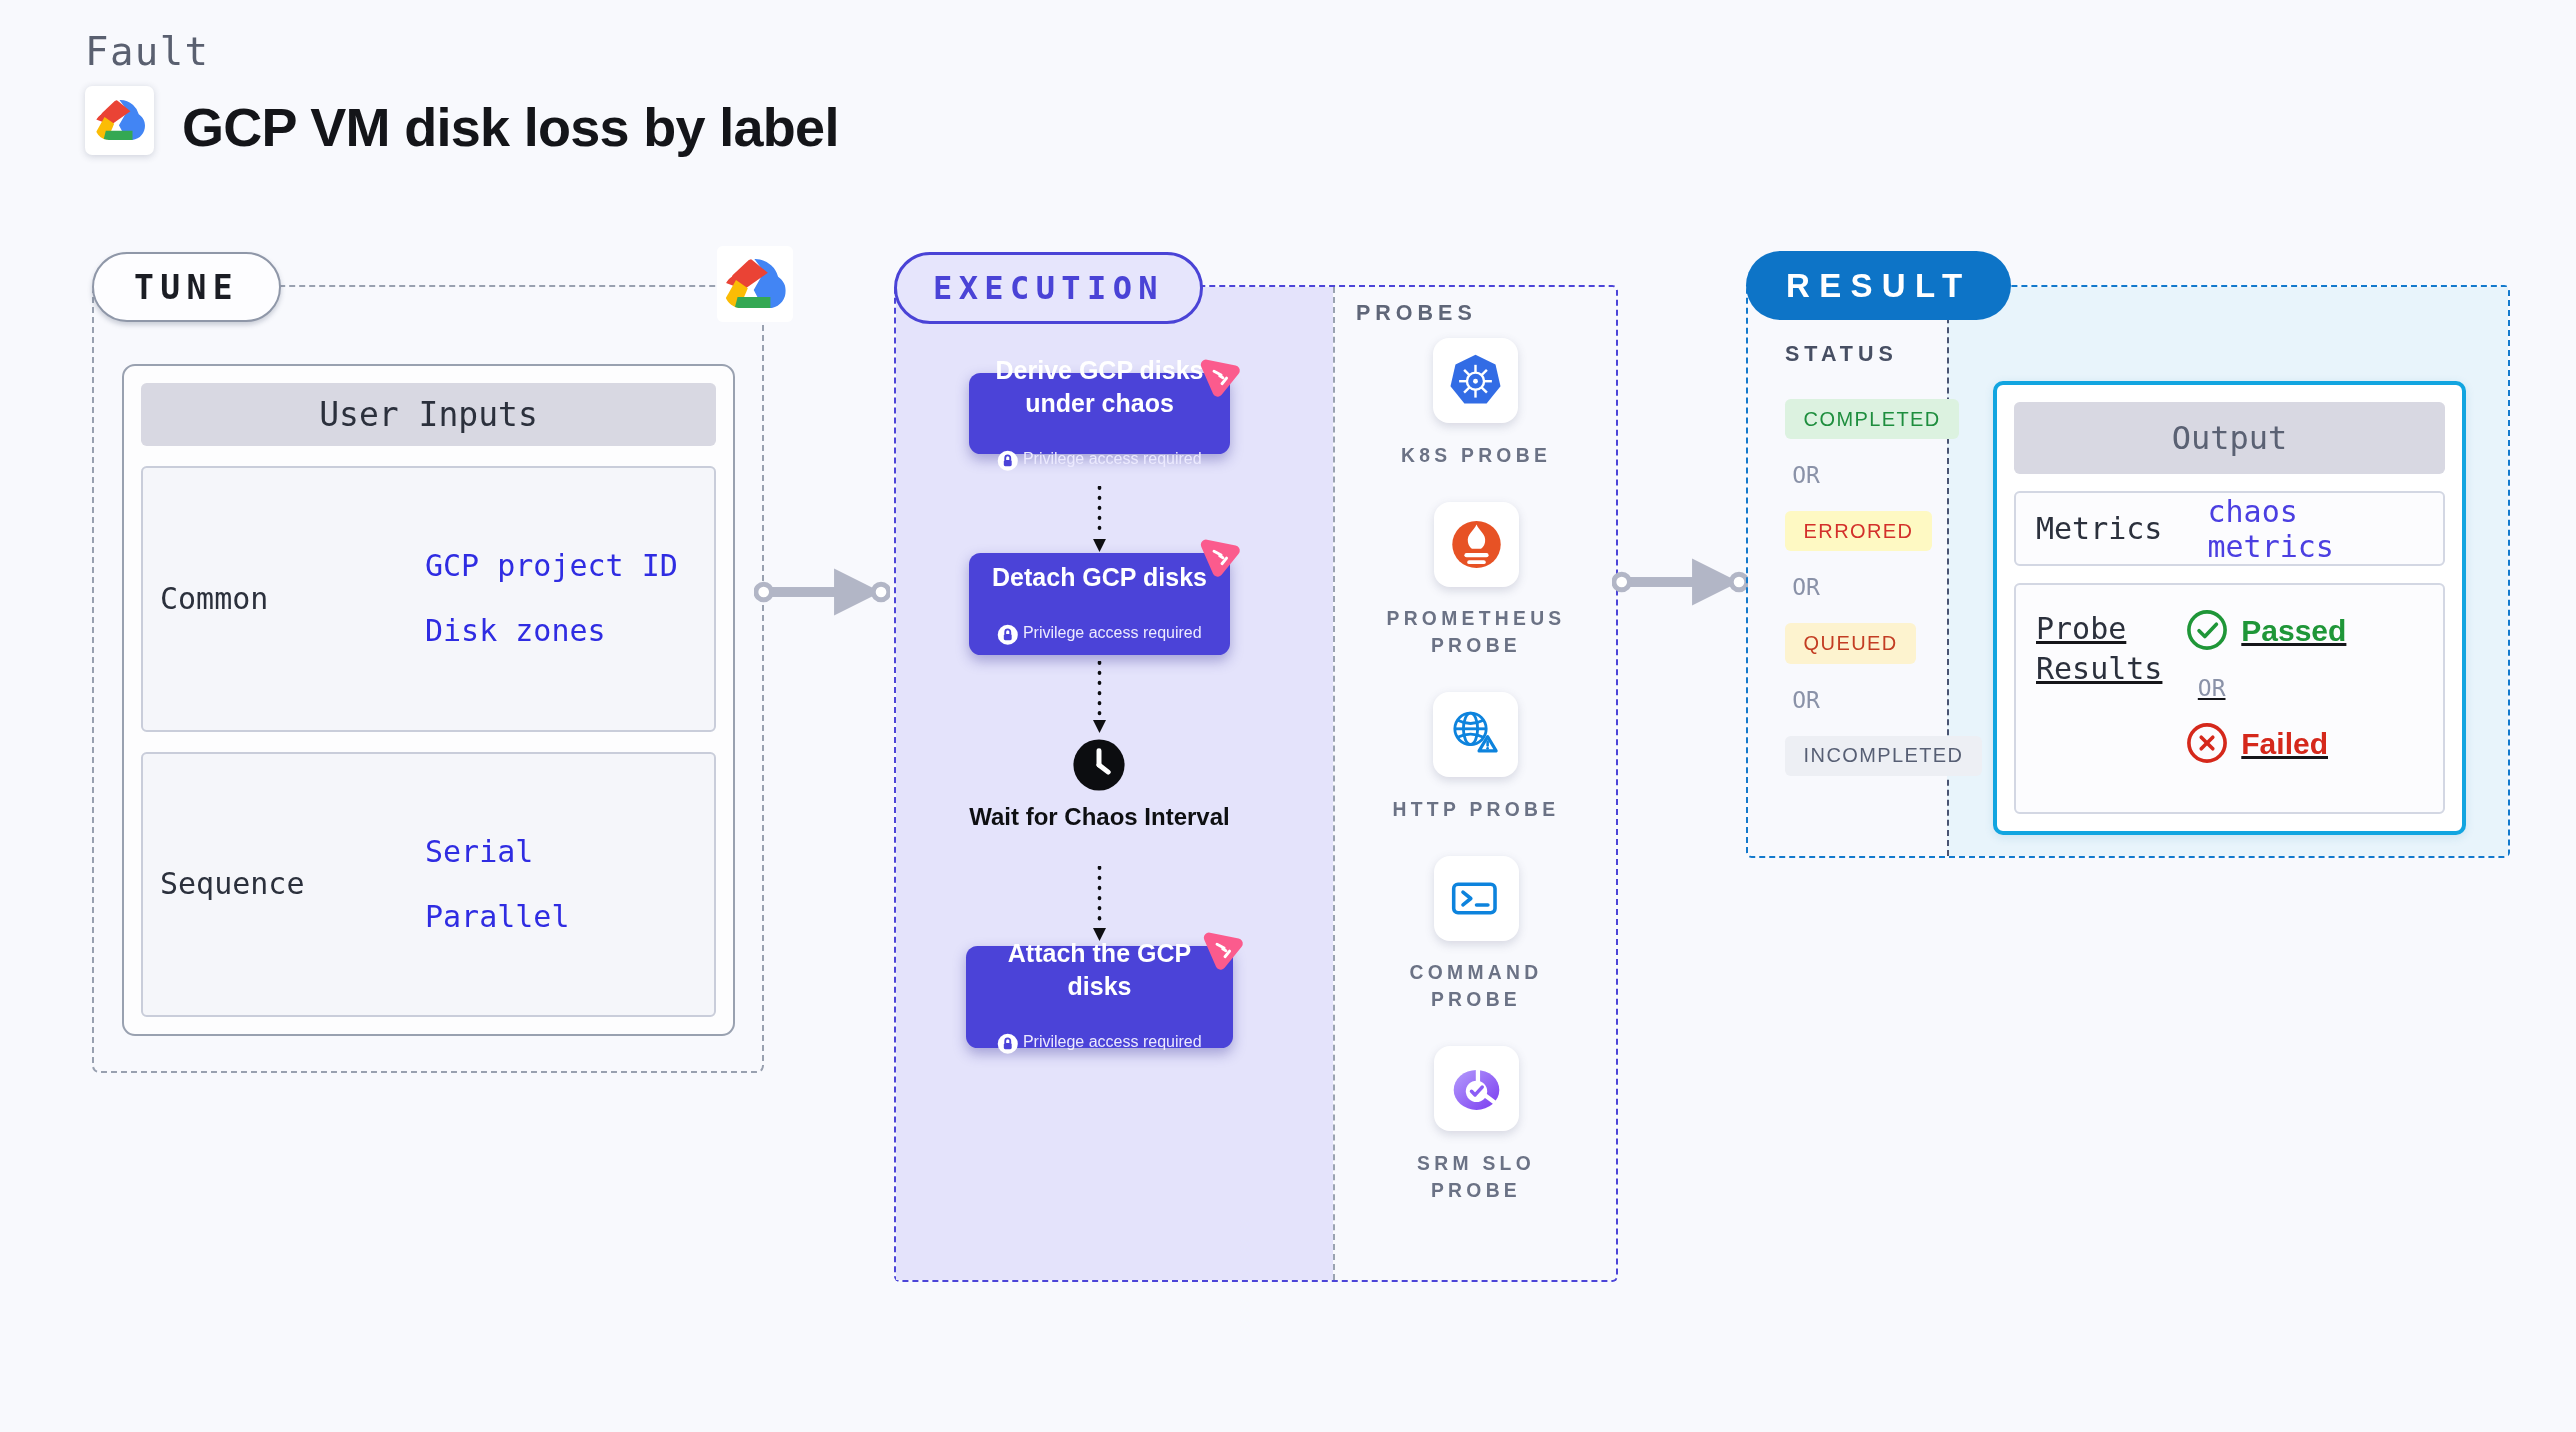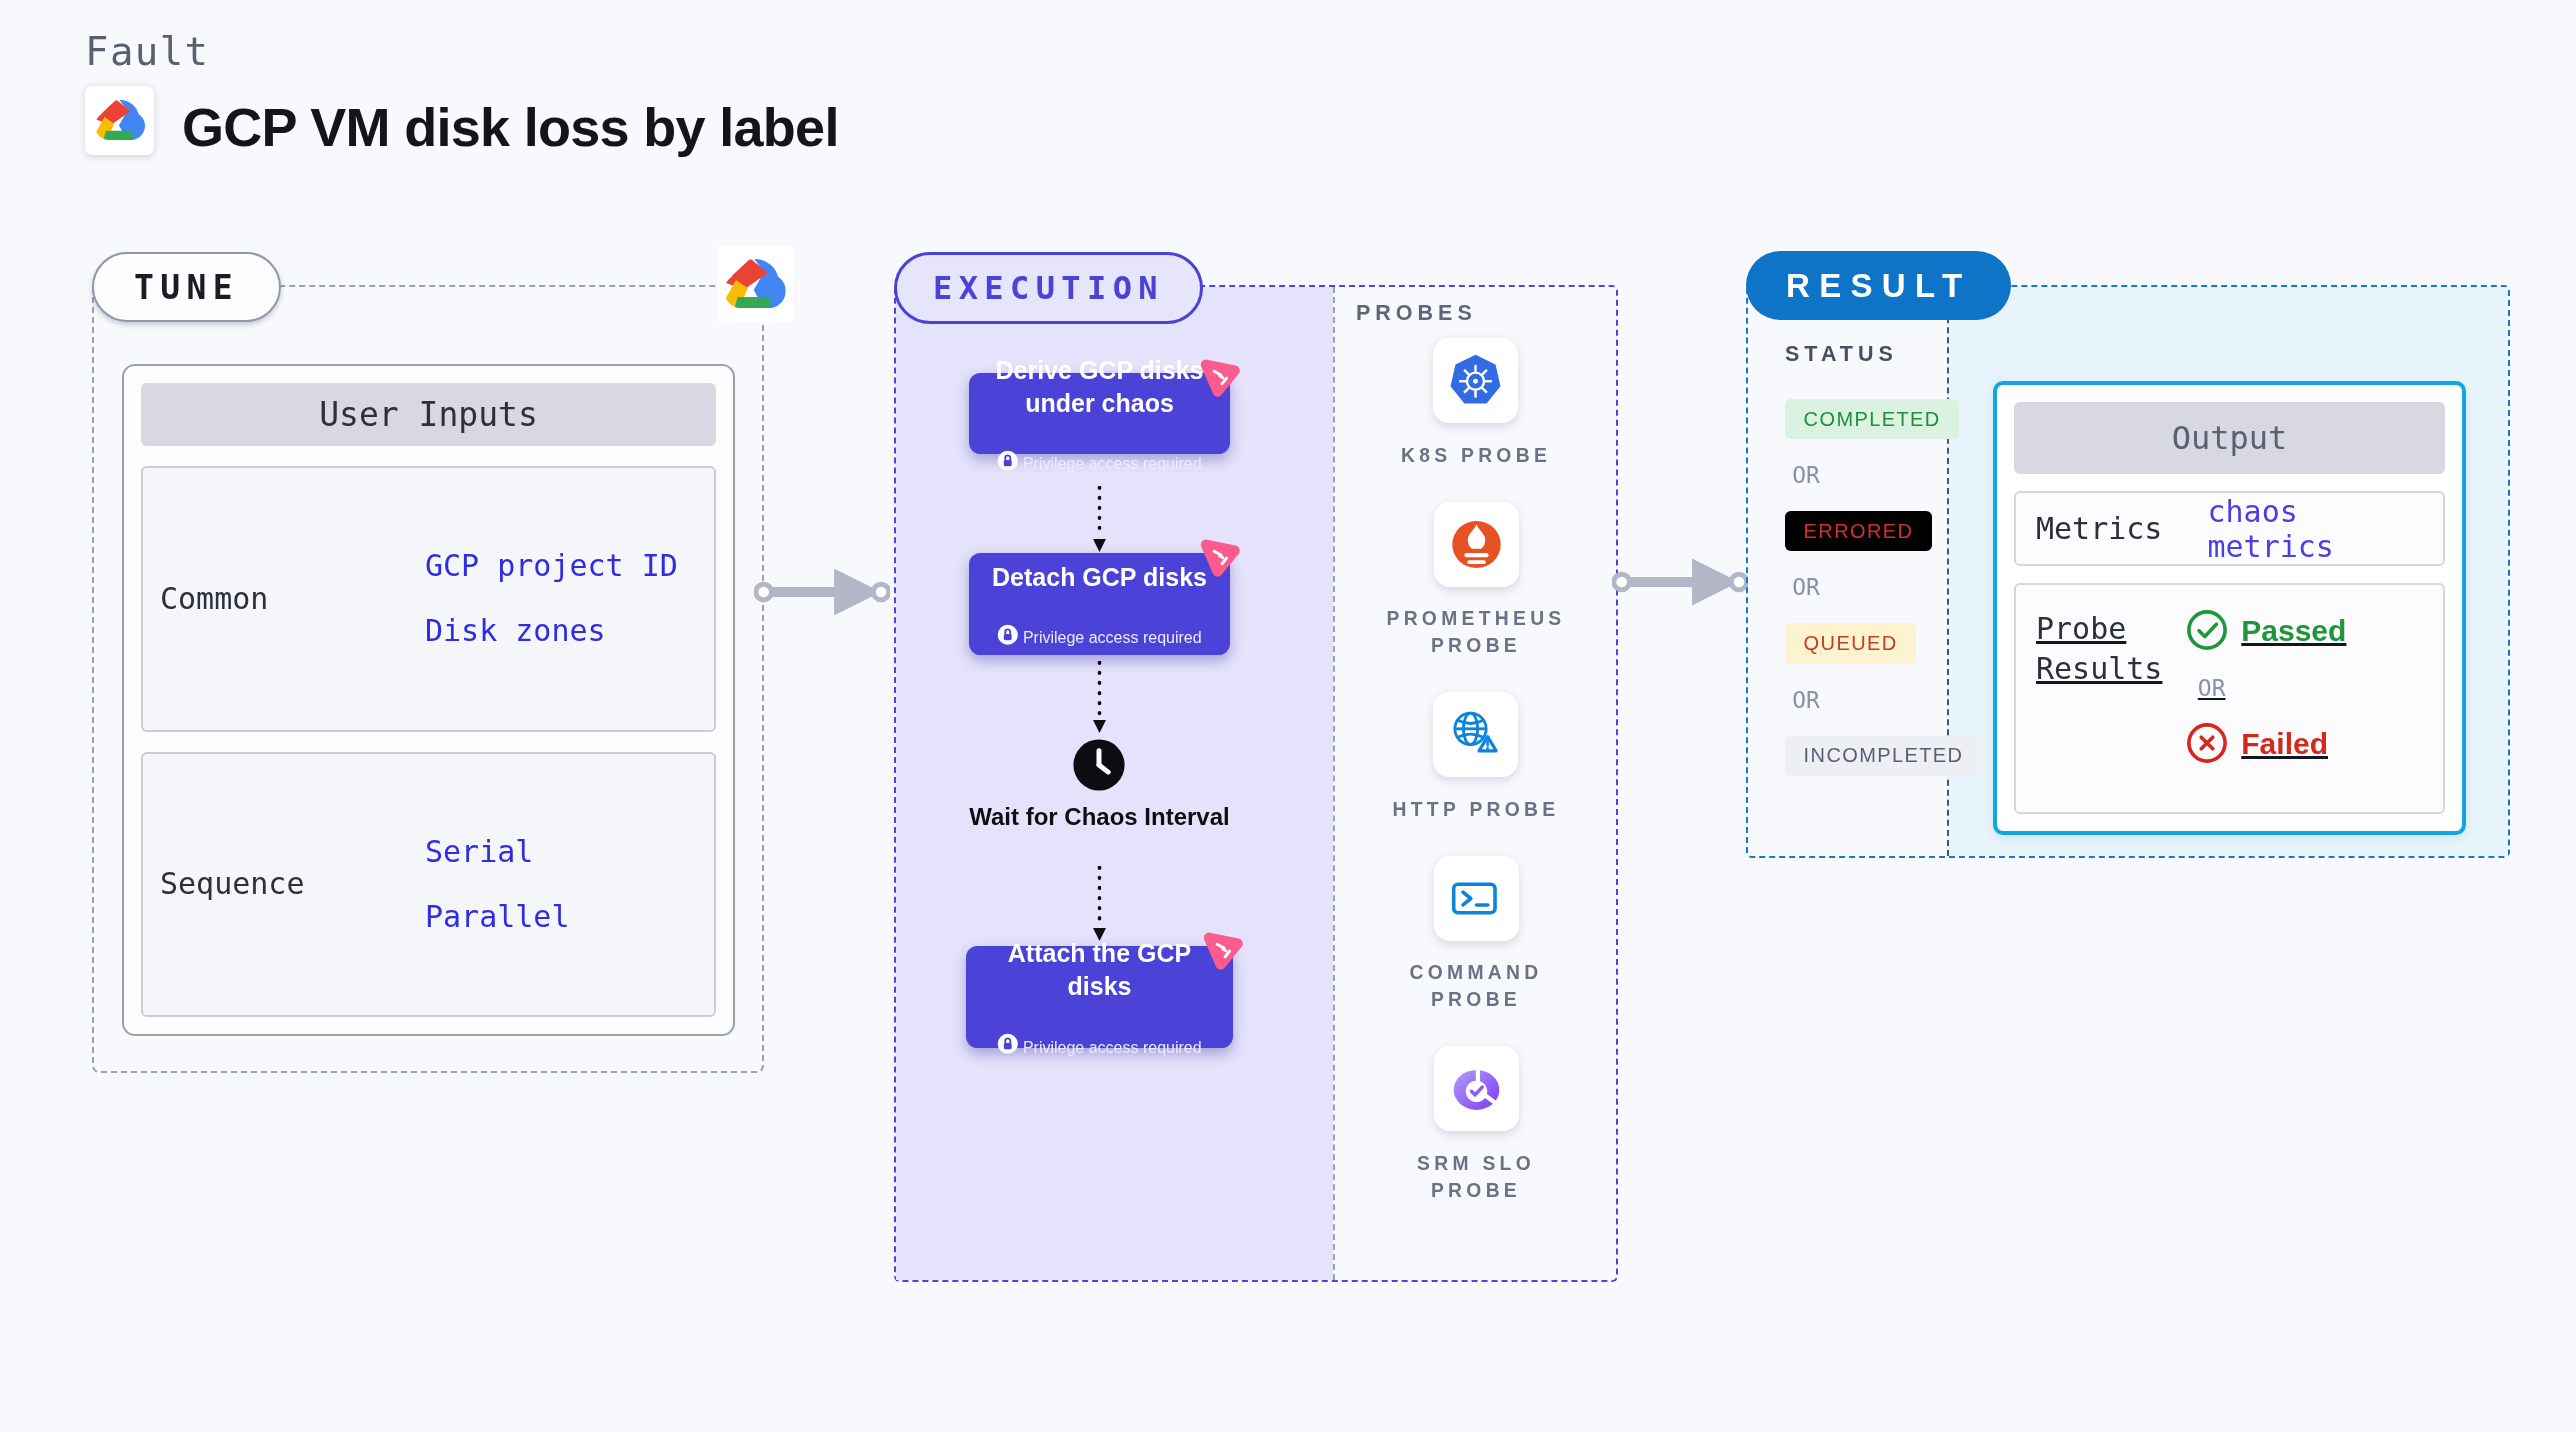--- a/index.html
+++ b/index.html
@@ -44,21 +44,21 @@
 
   
   .exec-outer{left:894px;top:285px;width:724px;height:997px;border:2.9px dashed #4c45d8;border-radius:5.7px;
               box-sizing:border-box;}
   .exec-fill{position:absolute;left:0;top:0;width:437px;height:100%;background:#e4e3fb;}
   .exec-divider{position:absolute;left:437px;top:0;bottom:0;border-left:2.9px dashed #9aa3b1;}
   .step-box{background:#4b43d8;border-radius:11.5px;box-shadow:0 5.7px 13px rgba(45,40,150,.35);
             display:flex;flex-direction:column;align-items:center;justify-content:center;gap:10px;
             box-sizing:border-box;padding:11.5px 14.3px;}
   .step-title{font-size:25px;font-weight:bold;color:#ffffff;text-align:center;line-height:33px;}
-  .priv-row{display:flex;align-items:flex-end;gap:4px;margin-top:20px;}
+  .priv-row{display:flex;align-items:flex-start;gap:4px;margin-top:20px;}
   .priv-text{font-size:16px;color:#eceafe;}
   .chaos-corner{position:absolute;right:-14.3px;top:-20px;width:47px;height:47px;transform:rotate(-6deg);}
   .wait-label{font-size:24px;font-weight:bold;color:#0e0f12;text-align:center;line-height:32px;}
 
   
   .probes-head{left:1356px;top:301px;font-size:21.5px;font-weight:bold;letter-spacing:5px;color:#5f6678;}
   .probes-col{left:1334px;top:338px;width:284px;display:flex;flex-direction:column;align-items:center;}
   .probe-item{display:flex;flex-direction:column;align-items:center;margin-bottom:33px;}
   .probe-card{width:85px;height:85px;background:#ffffff;border-radius:16px;
               box-shadow:0 3.6px 10px rgba(70,80,110,.18);display:flex;align-items:center;justify-content:center;}
@@ -357,21 +357,21 @@
     <div class="result-fill"></div>
     <div class="result-divider"></div>
   </div>
   <div class="abs pill result-pill">RESULT</div>
 
   <div class="abs status-col">
     <div class="status-head">STATUS</div>
     <div class="badges">
       <span class="status-badge" style="background: rgb(220, 242, 224); color: rgb(30, 142, 62);">COMPLETED</span>
       <span class="or-label mono">OR</span>
-      <span class="status-badge" style="background: #000000; color: rgb(211, 48, 43);">ERRORED</span>
+      <span class="status-badge" style="background: #fef9c3; color: rgb(211, 48, 43);">ERRORED</span>
       <span class="or-label mono">OR</span>
       <span class="status-badge" style="background: rgb(253, 243, 207); color: rgb(195, 61, 35);">QUEUED</span>
       <span class="or-label mono">OR</span>
       <span class="status-badge" style="background: rgb(237, 239, 244); color: rgb(87, 95, 116);">INCOMPLETED</span>
     </div>
   </div>
 
   <div class="abs output-box">
     <div class="output-header mono">Output</div>
 

